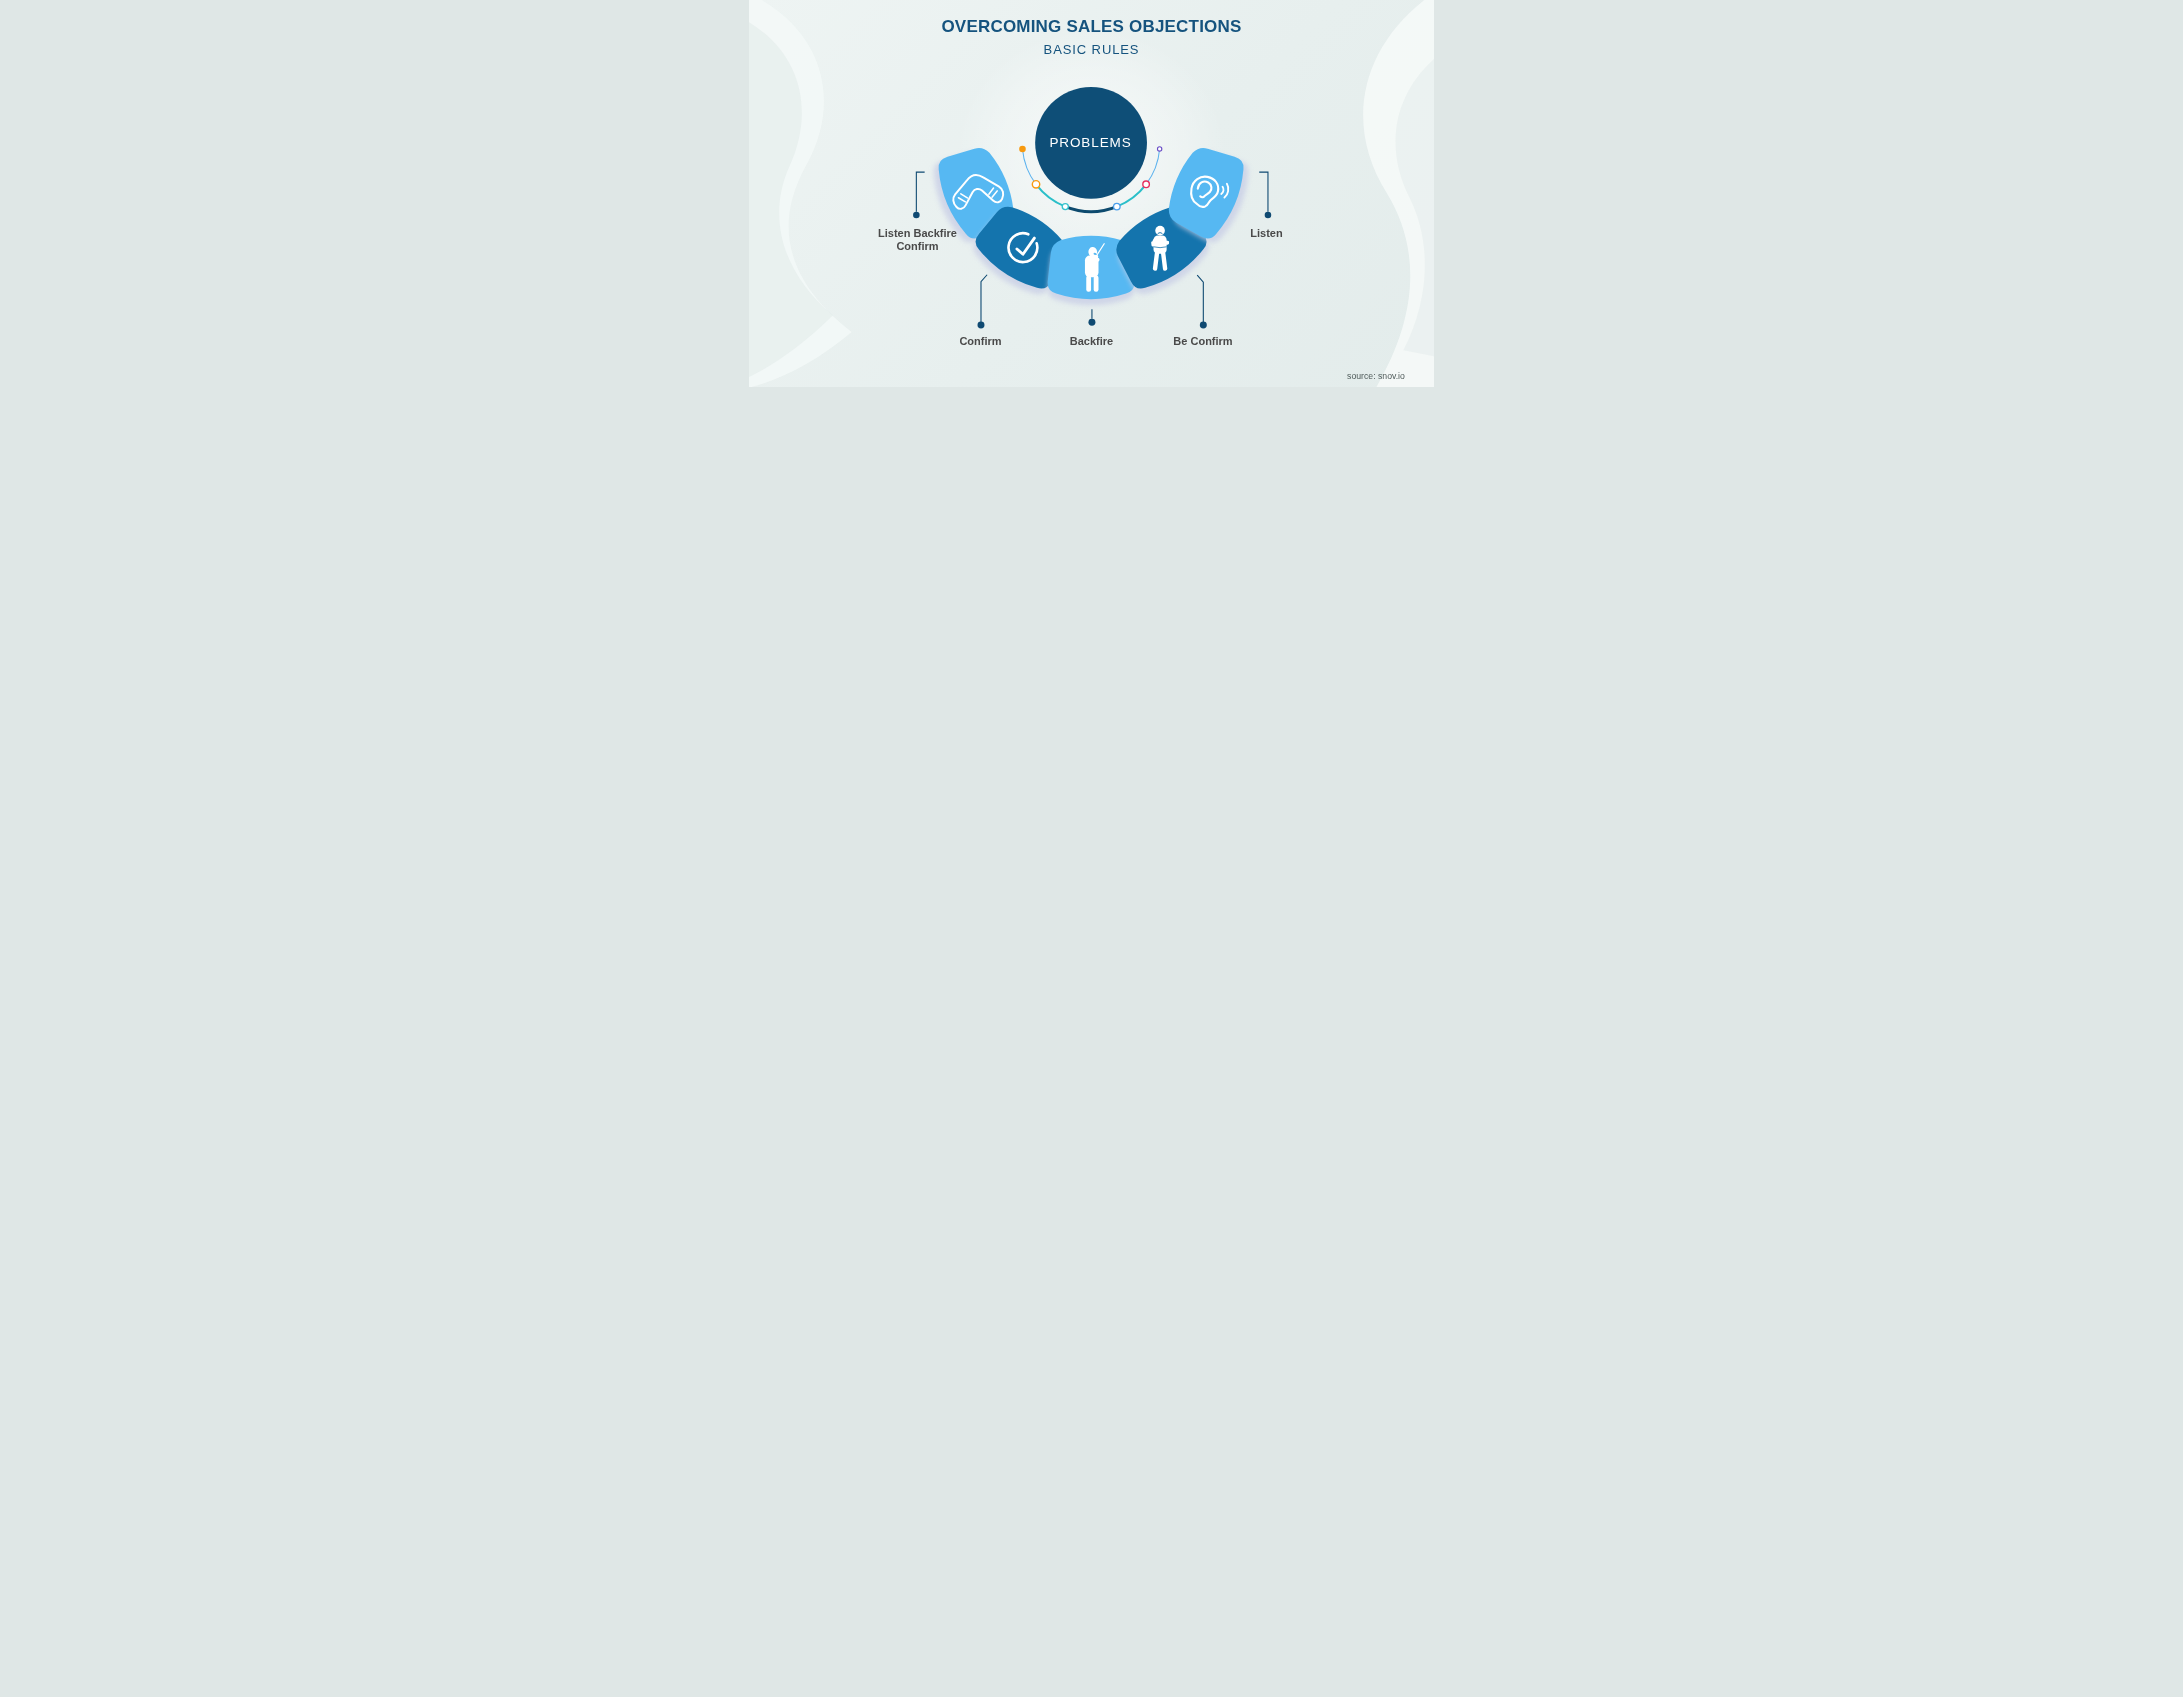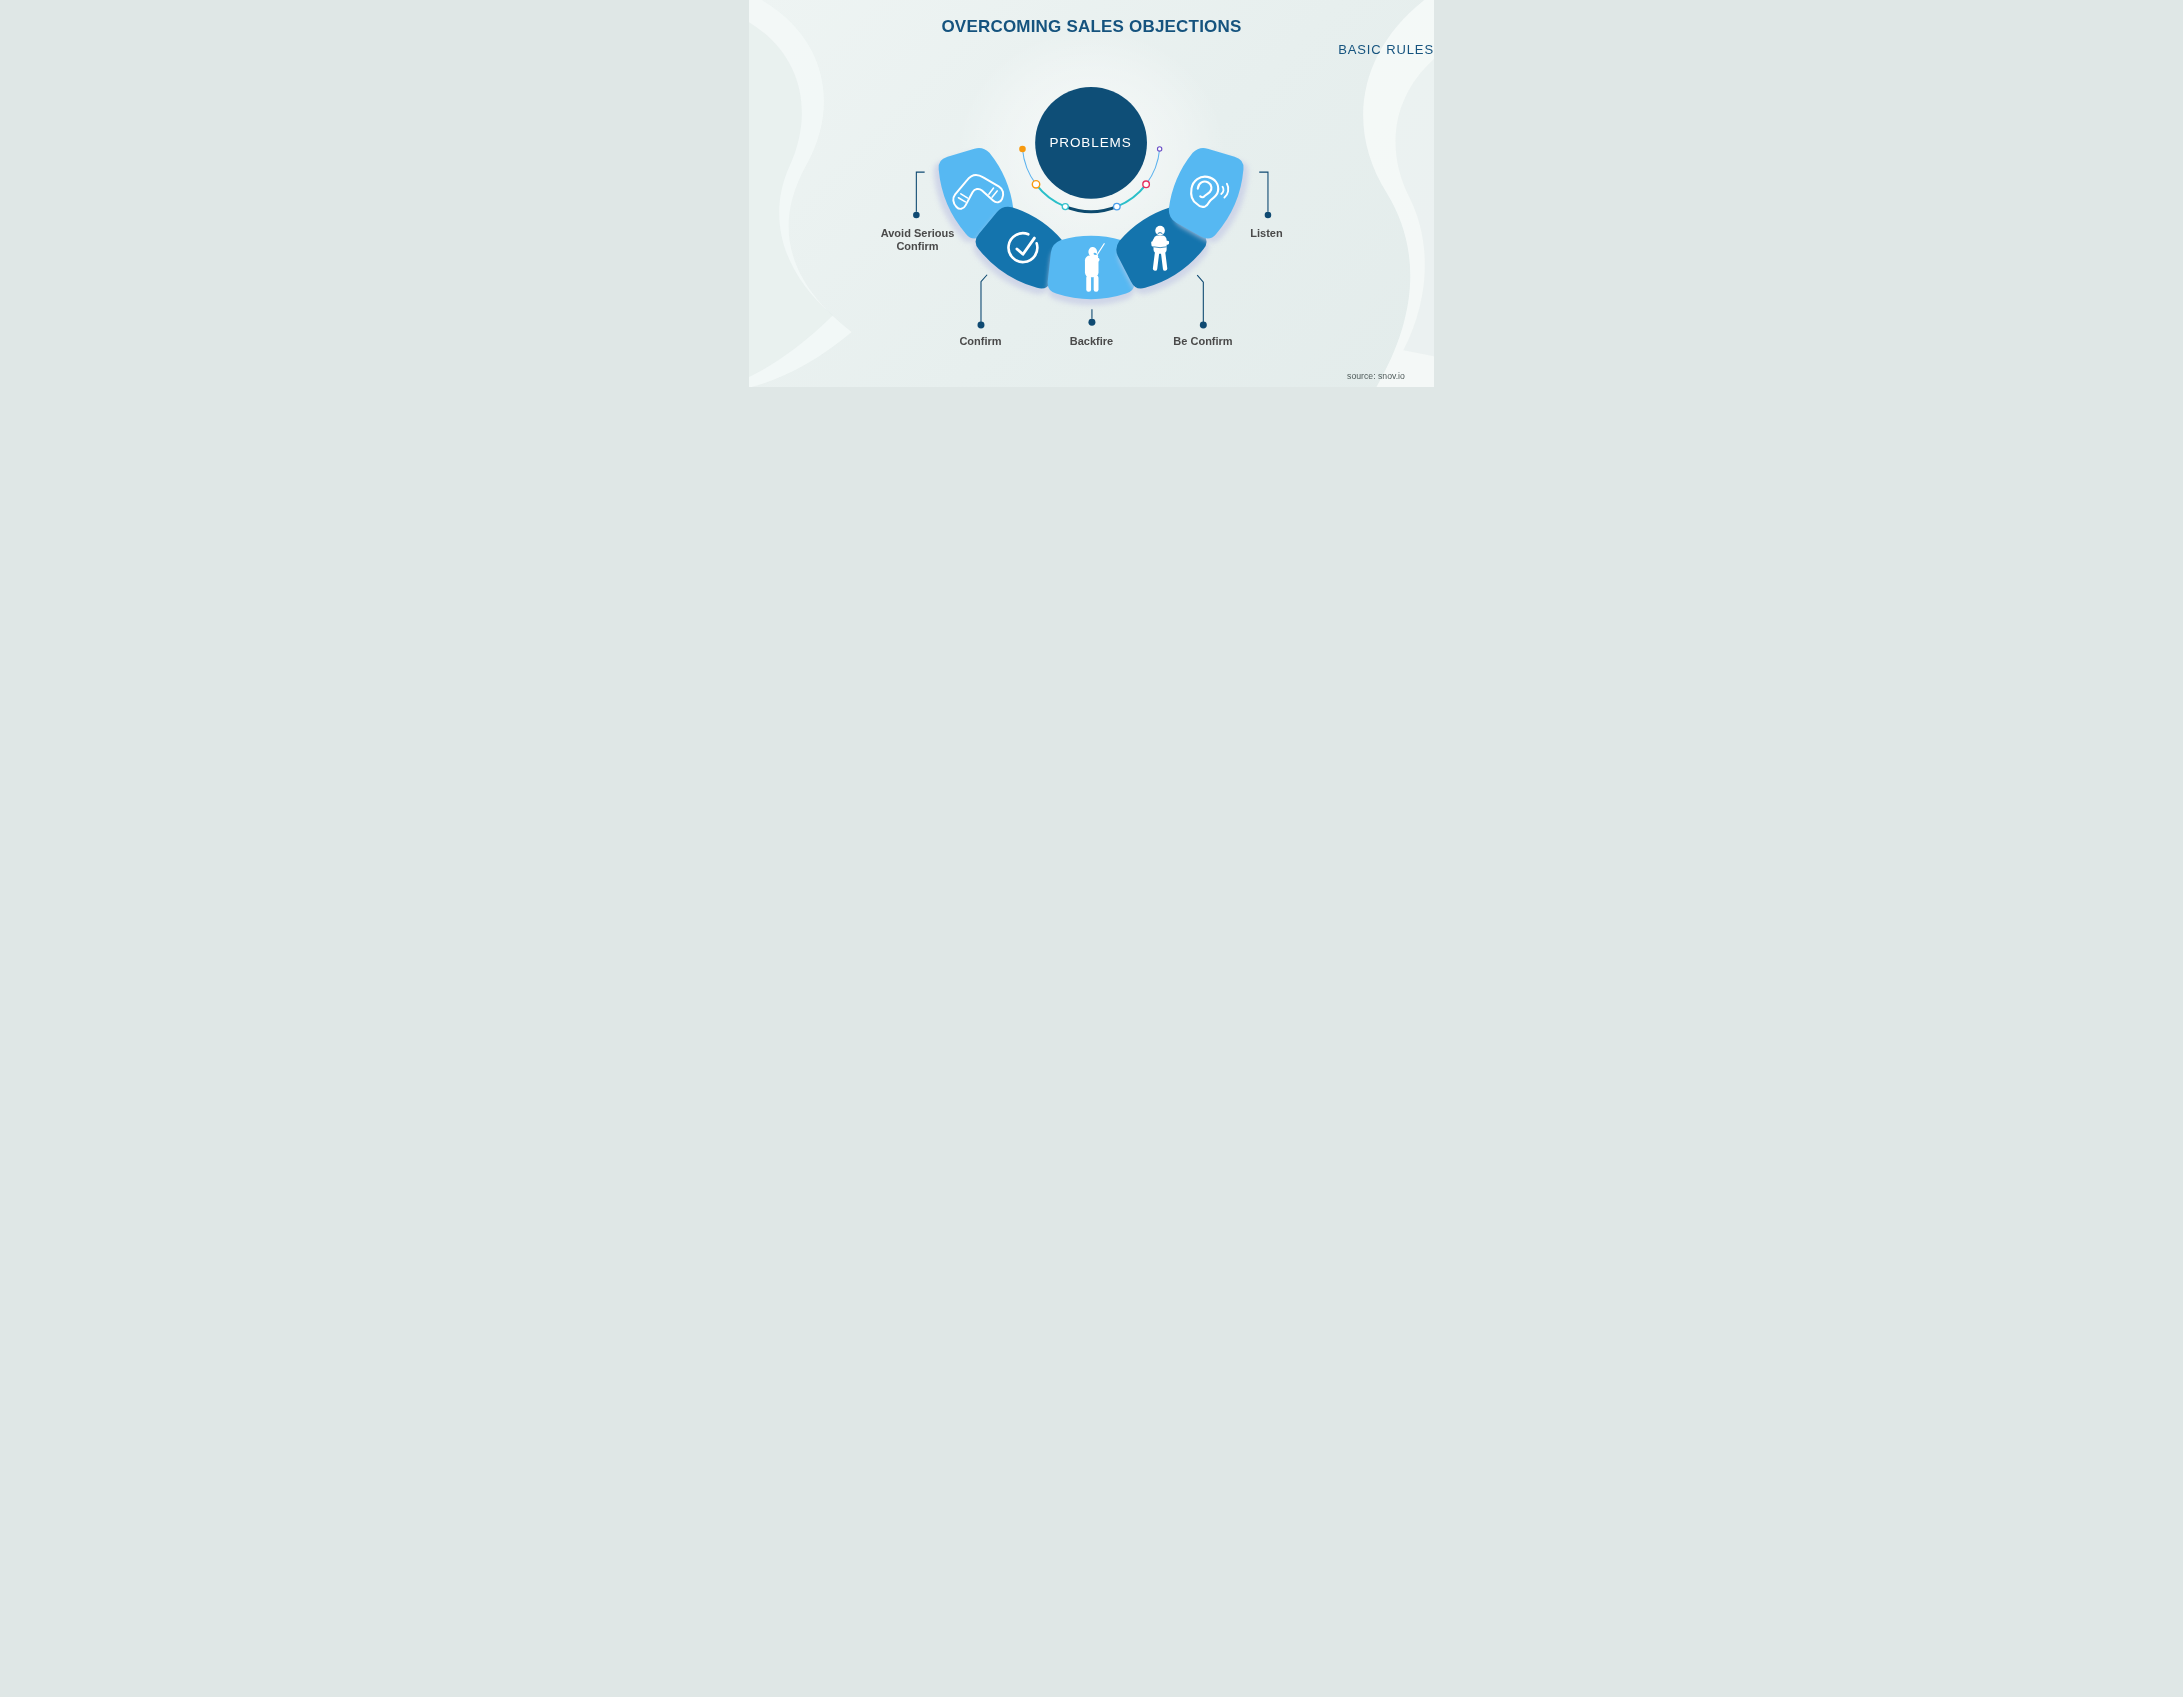--- a/index.html
+++ b/index.html
@@ -10,21 +10,21 @@
     font-family:"Liberation Sans", sans-serif;
   }
   #gfx { position:absolute; left:0; top:0; width:100%; height:100%; }
   .txt { position:absolute; text-align:center; }
   .title {
     top:16.6px; left:0; width:100%;
     font-size:17px; font-weight:700; letter-spacing:0.2px; color:#15537e;
   }
   .subtitle {
     top:42px; left:0; width:100%;
-    font-size:13px; font-weight:400; letter-spacing:0.9px; color:#15537e;text-align:right;
+    font-size:13px; font-weight:400; letter-spacing:0.9px; color:#15537e;
   }
   .problems {
     left:276px; top:135px; width:131px;
     font-size:13.5px; font-weight:400; letter-spacing:0.9px; color:#ffffff;
   }
   .lbl { font-weight:700; font-size:11px; color:#4a4a4a; line-height:13px; }
   .lbl-ab      { left:116px;  top:227px; width:105px; }
   .lbl-confirm { left:188px;  top:335px; width:87px;text-align:center; }
   .lbl-clarify { left:299px;  top:335px; width:87px; }
   .lbl-serious { left:406px;  top:335px; width:96px; }
@@ -167,21 +167,21 @@
         <circle cx="1188" cy="492" r="7.5" fill="#0f4a72" stroke="none"></circle>
       </g>
     </g>
   </svg>
 
   <div class="txt title">OVERCOMING SALES OBJECTIONS</div>
   <div class="txt subtitle">BASIC RULES</div>
   <div class="txt problems">PROBLEMS</div>
 
   <div class="txt lbl lbl-ab">
-    <div>Avoid Serious</div>
+    <div>Listen Backfire</div>
     <div>Confirm</div>
   </div>
   <div class="txt lbl lbl-confirm">Confirm</div>
   <div class="txt lbl lbl-clarify">Backfire</div>
   <div class="txt lbl lbl-serious">Be Confirm</div>
   <div class="txt lbl lbl-listen">Listen</div>
 
   <div class="txt source">source: snov.io</div>
 </div>
 

